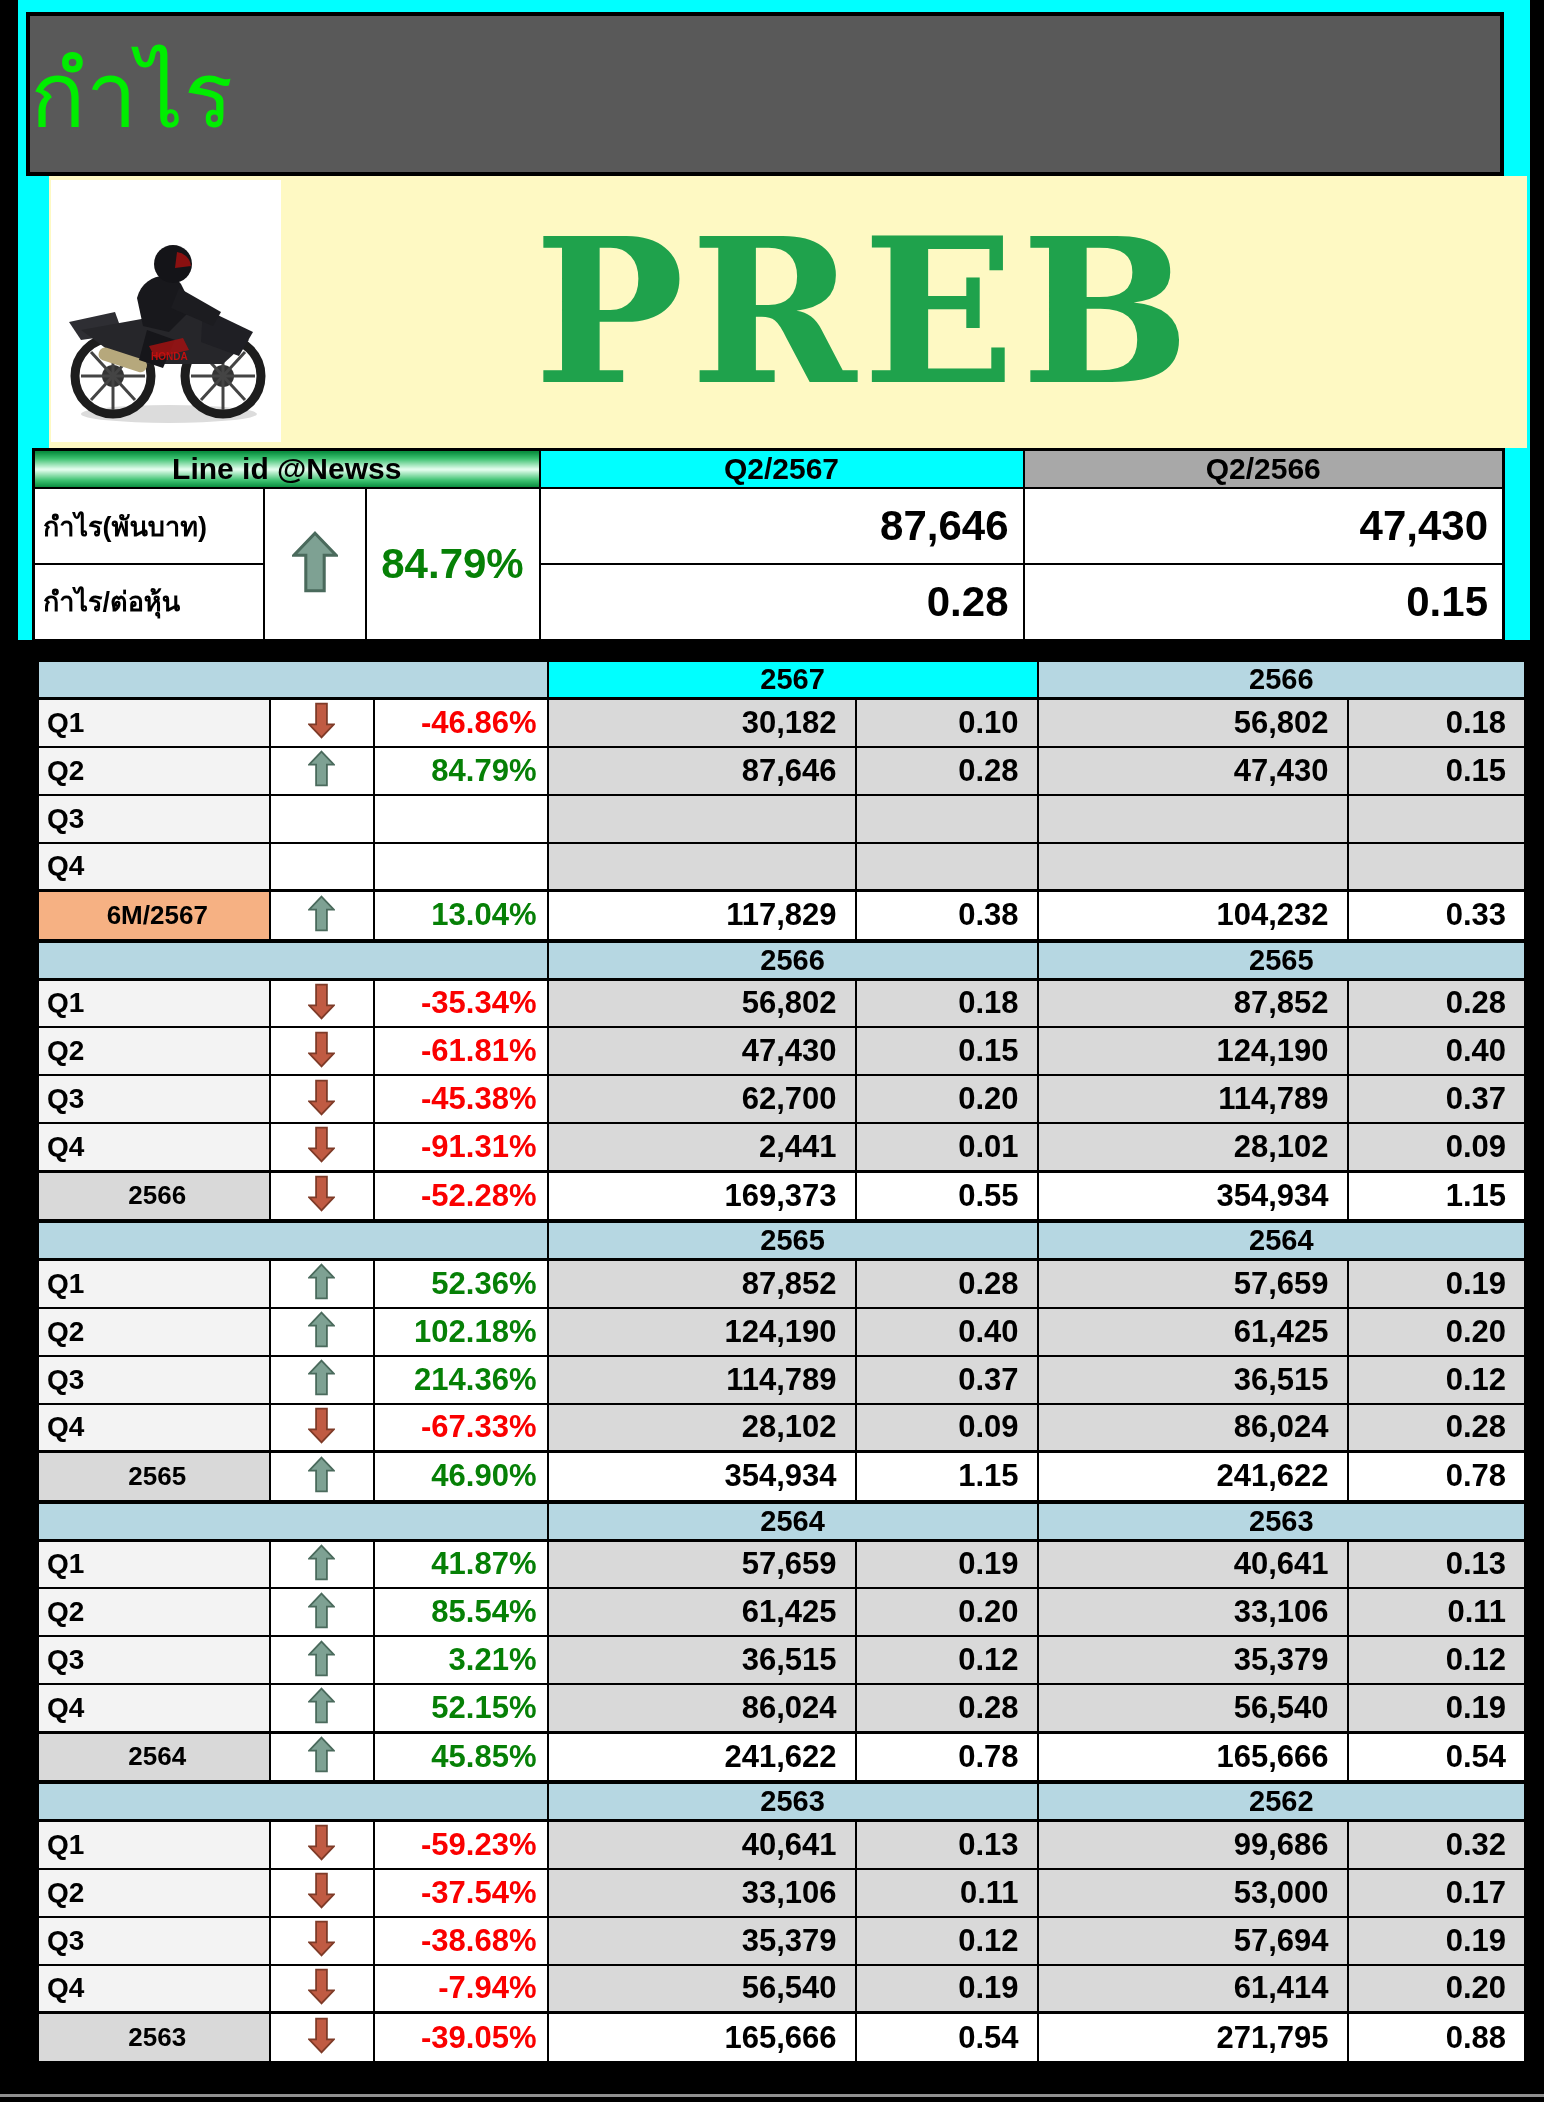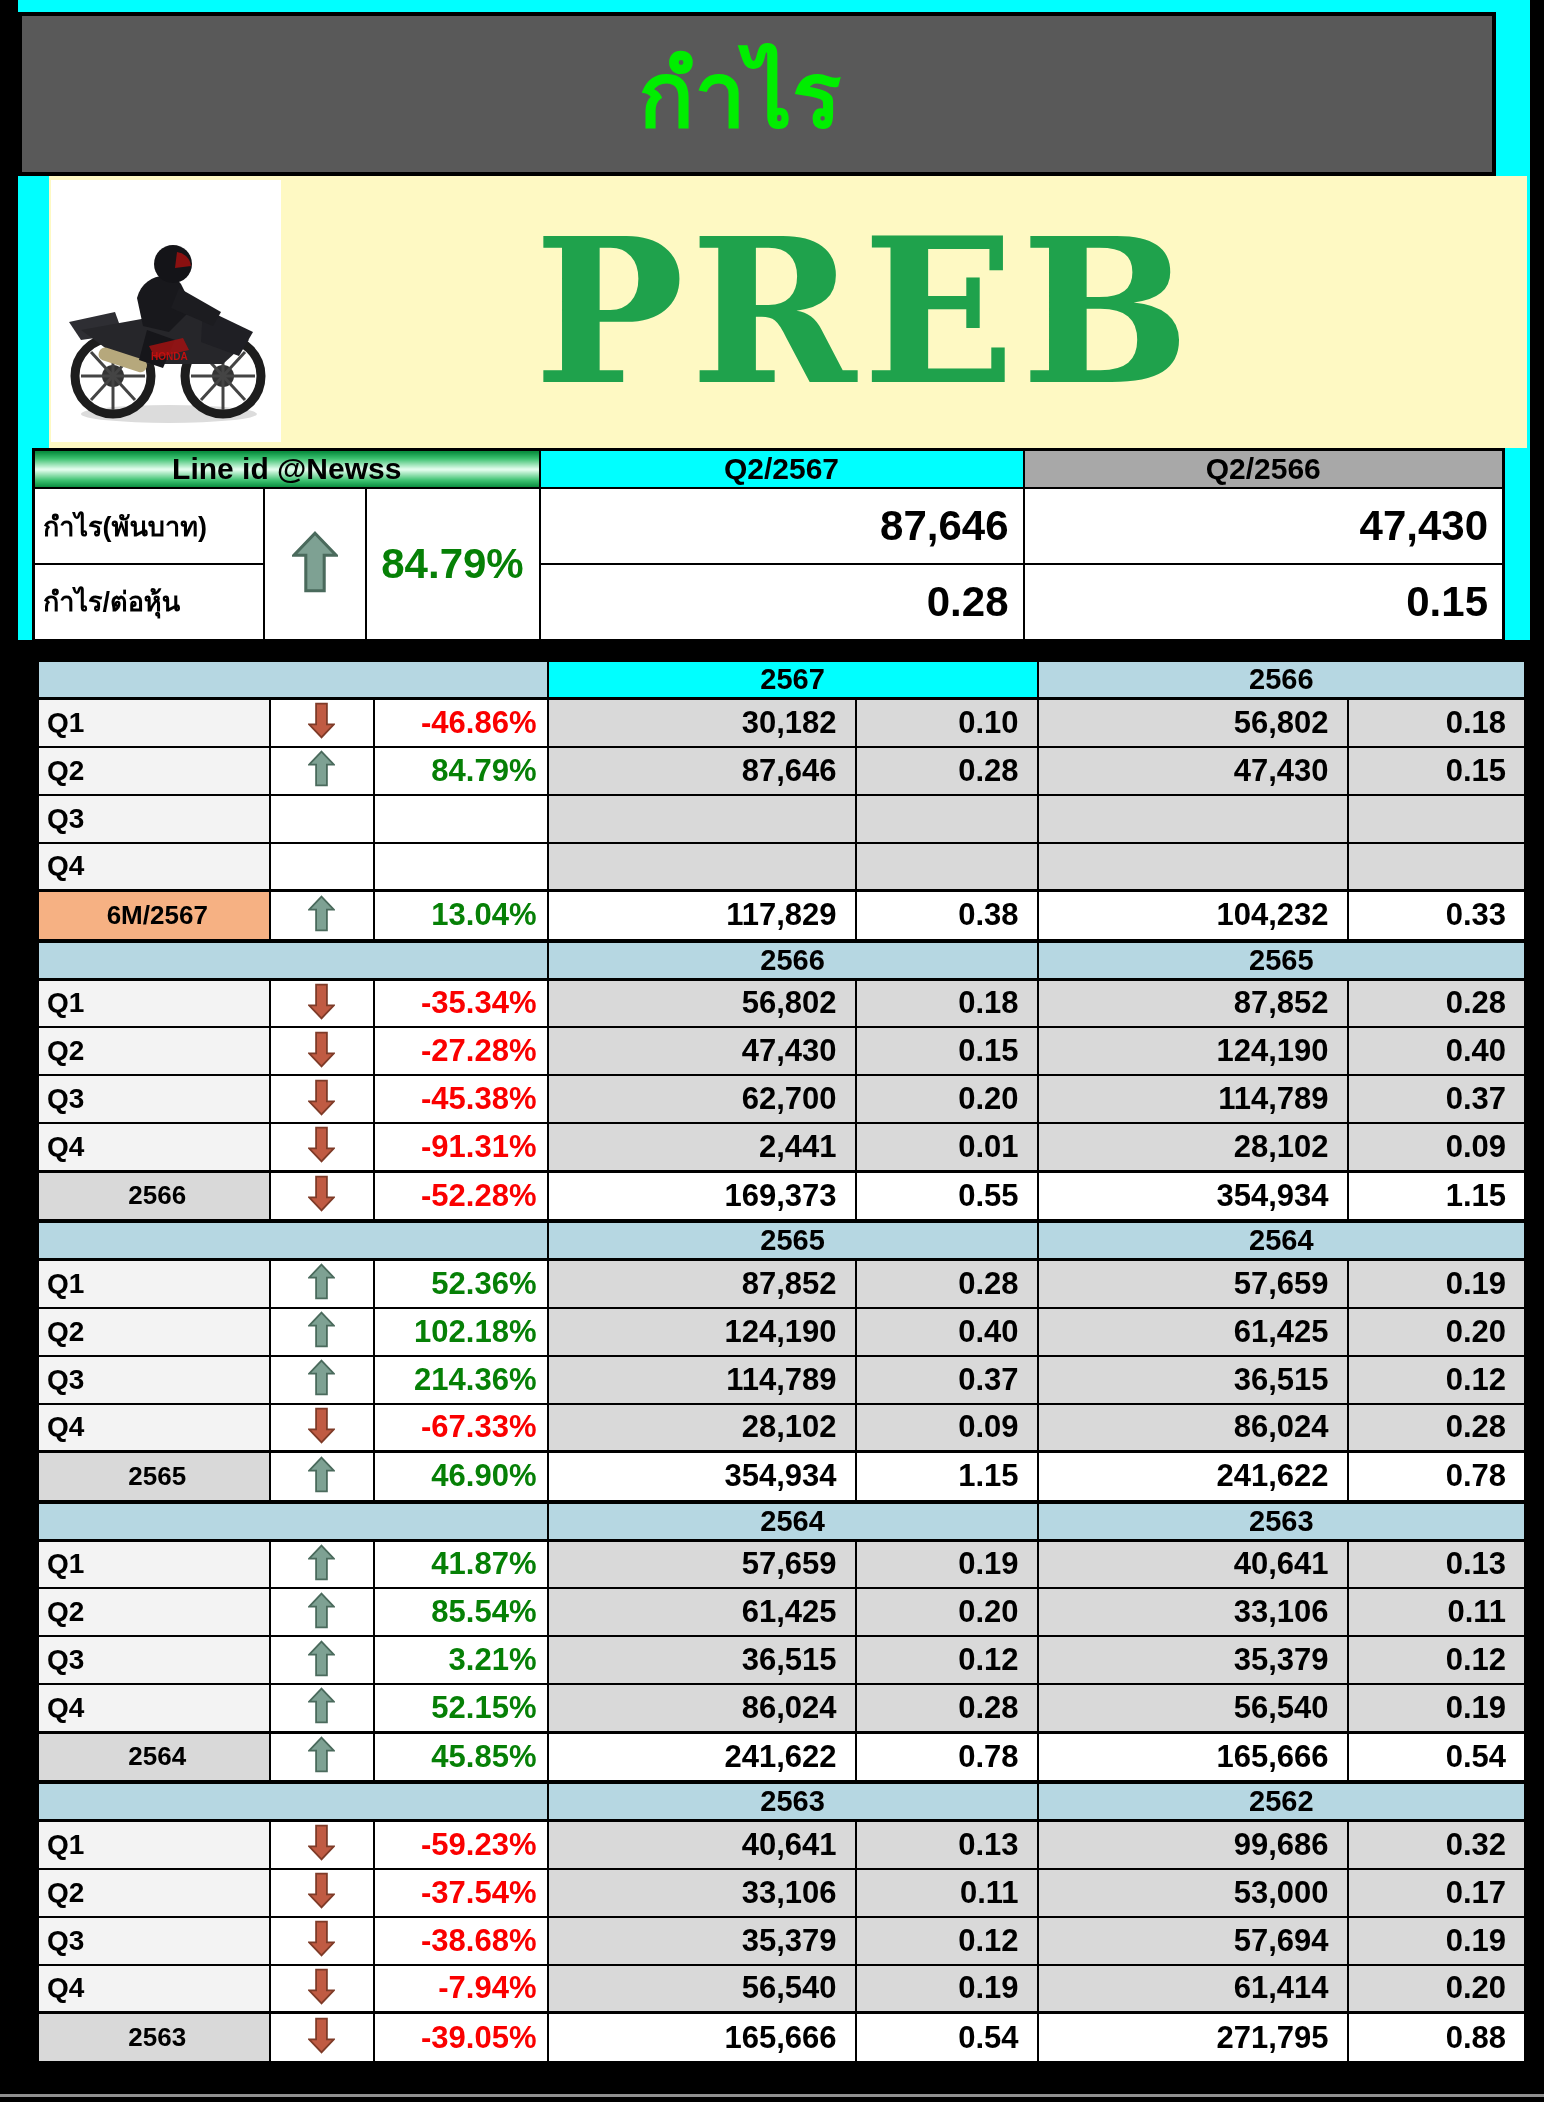--- a/index.html
+++ b/index.html
@@ -6,23 +6,23 @@
   body{
     width:1544px;height:2102px;background:#000;position:relative;overflow:hidden;
     font-family:"Liberation Sans","DejaVu Sans",sans-serif;
   }
   :root{
     --cyan:#00ffff; --blue:#b6d7e2; --cellgray:#d9d9d9; --hdrgray:#a8a8a8;
     --green:#068006; --red:#fa0000; --orange:#f6b183; --titlegray:#595959;
   }
   .frame{position:absolute;left:18px;top:0;width:1512px;height:640px;background:var(--cyan);}
   .title-box{
-    position:absolute;left:0;top:12px;width:1470px;height:156px;background:var(--titlegray);
-    border:4px solid #000;display:flex;align-items:center;justify-content:center;
-    font-size:92px;font-weight:bold;white-space:nowrap;
+    position:absolute;left:8px;top:12px;width:1470px;height:156px;background:var(--titlegray);
+    border:4px solid #000;display:flex;align-items:center;justify-content:space-between;
+    font-size:92px;font-weight:normal;white-space:nowrap;
   }
   .title-box .g{color:#00ee00;margin-right:34px;}
   .title-box .r{color:#fb0808;}
   .middle{position:absolute;left:14px;top:176px;width:1478px;height:272px;background:#fef9c3;margin-left:17px;}
   .photo-box{position:absolute;left:2px;top:4px;width:230px;height:262px;background:#fff;}
   .ticker{
     position:absolute;left:232px;right:0;top:0;bottom:0;display:flex;align-items:center;justify-content:center;
     padding-right:78px;font-family:"DejaVu Serif","Liberation Serif",serif;font-weight:bold;
     font-size:200px;line-height:1;color:#1fa24c;letter-spacing:6px;
   }
@@ -209,21 +209,21 @@
         <td class="num">56,802</td>
         <td class="num">0.18</td>
         <td class="num">87,852</td>
         <td class="num">0.28</td>
       </tr>
       <tr class="quarter">
         <td class="lab">Q2</td>
         <td class="arr"><svg width="27" height="37" viewBox="0 0 24 32">
             <path d="M12 31 L1 19.5 H7.2 V1 H16.8 V19.5 H23 Z" fill="#c05b43" stroke="#7e3b28" stroke-width="1.6"></path>
           </svg></td>
-        <td class="pct down">-27.28%</td>
+        <td class="pct down">-61.81%</td>
         <td class="num">47,430</td>
         <td class="num">0.15</td>
         <td class="num">124,190</td>
         <td class="num">0.40</td>
       </tr>
       <tr class="quarter">
         <td class="lab">Q3</td>
         <td class="arr"><svg width="27" height="37" viewBox="0 0 24 32">
             <path d="M12 31 L1 19.5 H7.2 V1 H16.8 V19.5 H23 Z" fill="#c05b43" stroke="#7e3b28" stroke-width="1.6"></path>
           </svg></td>

